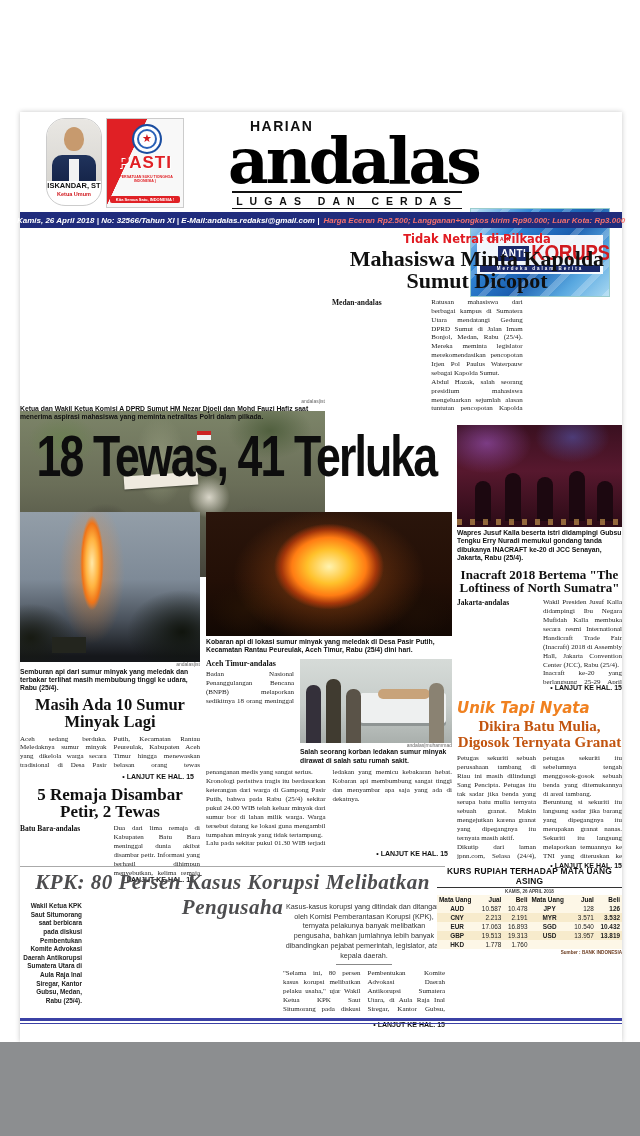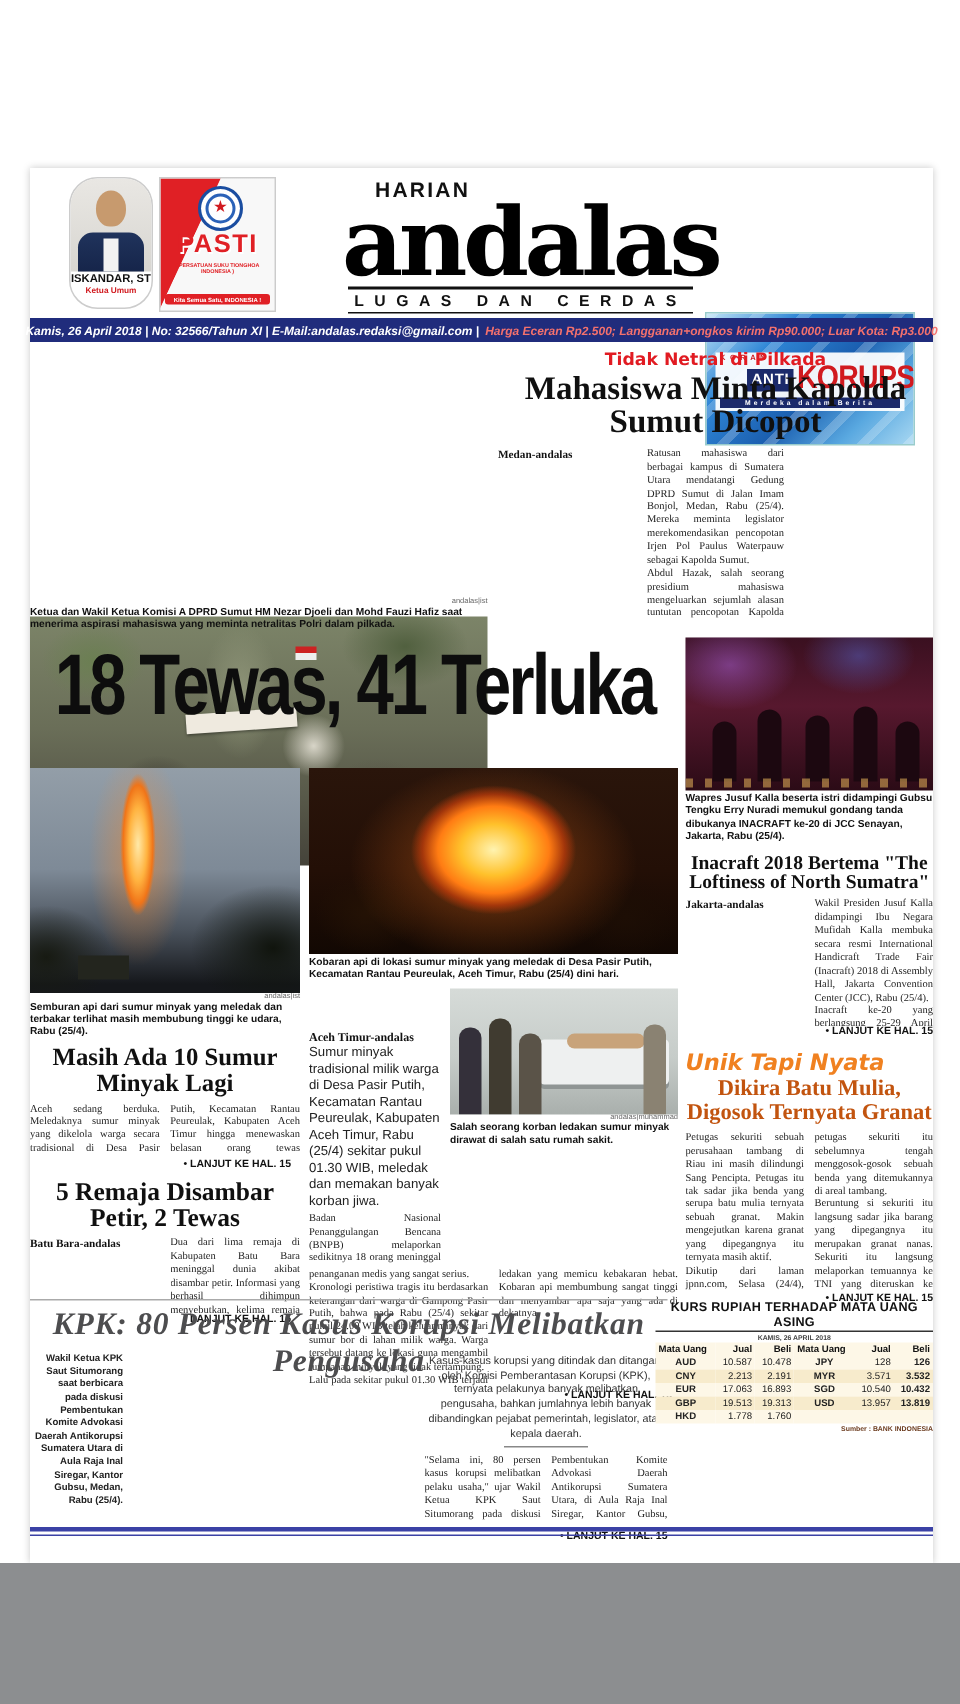--- a/index.html
+++ b/index.html
@@ -225,23 +225,22 @@
         <div class="body-text">Dua dari lima remaja di Kabupaten Batu Bara meninggal dunia akibat disambar petir. Informasi yang berhasil dihimpun menyebutkan, kelima remaja itu baru mengambil kulkas saat hujan deras disertai petir melanda daerah itu.
 Kedua korban tewas seketika di lokasi kejadian, sedangkan tiga rekannya mengalami luka bakar dan dilarikan ke rumah sakit terdekat.</div>
       </div>
       <div class="more-link" style="padding-right:6px;">• LANJUT KE HAL. 15</div>
     </div>
 
     <div class="abs" style="left:186px;top:400px;width:246px;">
       <div class="ph ph-fire-big" style="width:246px;height:124px;"></div>
       <div class="cap" style="margin-top:2px;">Kobaran api di lokasi sumur minyak yang meledak di Desa Pasir Putih, Kecamatan Rantau Peureulak, Aceh Timur, Rabu (25/4) dini hari.</div>
       <div style="display:flex;margin-top:4px;gap:6px;">
-        <div style="width:88px;flex:none;margin-top:28px;">
+        <div style="width:88px;flex:none;">
           <div class="dl" style="font-size:8px;">Aceh Timur-andalas</div>
-          <div style="font-family:'Liberation Sans',sans-serif;font-size:8.8px;line-height:1.25;color:#222;">Sumur minyak tradisional milik warga di Desa Pasir Putih, Kecamatan Rantau Peureulak, Kabupaten Aceh Timur, Rabu (25/4) sekitar pukul 01.30 WIB, meledak dan memakan banyak korban jiwa.</div>
           <div class="body-text" style="margin-top:2px;height:34px;">Badan Nasional Penanggulangan Bencana (BNPB) melaporkan sedikitnya 18 orang meninggal dunia, 41 orang mengalami luka berat dan ringan, serta 5 rumah musnah akibat ledakan hingga memicu kebakaran hebat di kawasan sumur minyak itu.</div>
         </div>
         <div style="width:152px;flex:none;">
           <div class="ph ph-hosp" style="width:152px;height:84px;">
             <div class="hosp-bed"></div>
             <div class="hosp-patient"></div>
             <div class="hosp-fig" style="left:6px;background:#34303a;"></div>
             <div class="hosp-fig" style="left:26px;background:#403b30;height:64px;"></div>
             <div class="hosp-fig" style="left:46px;background:#5a5348;height:54px;"></div>
             <div class="hosp-fig" style="right:8px;background:#8a8272;height:60px;"></div>

